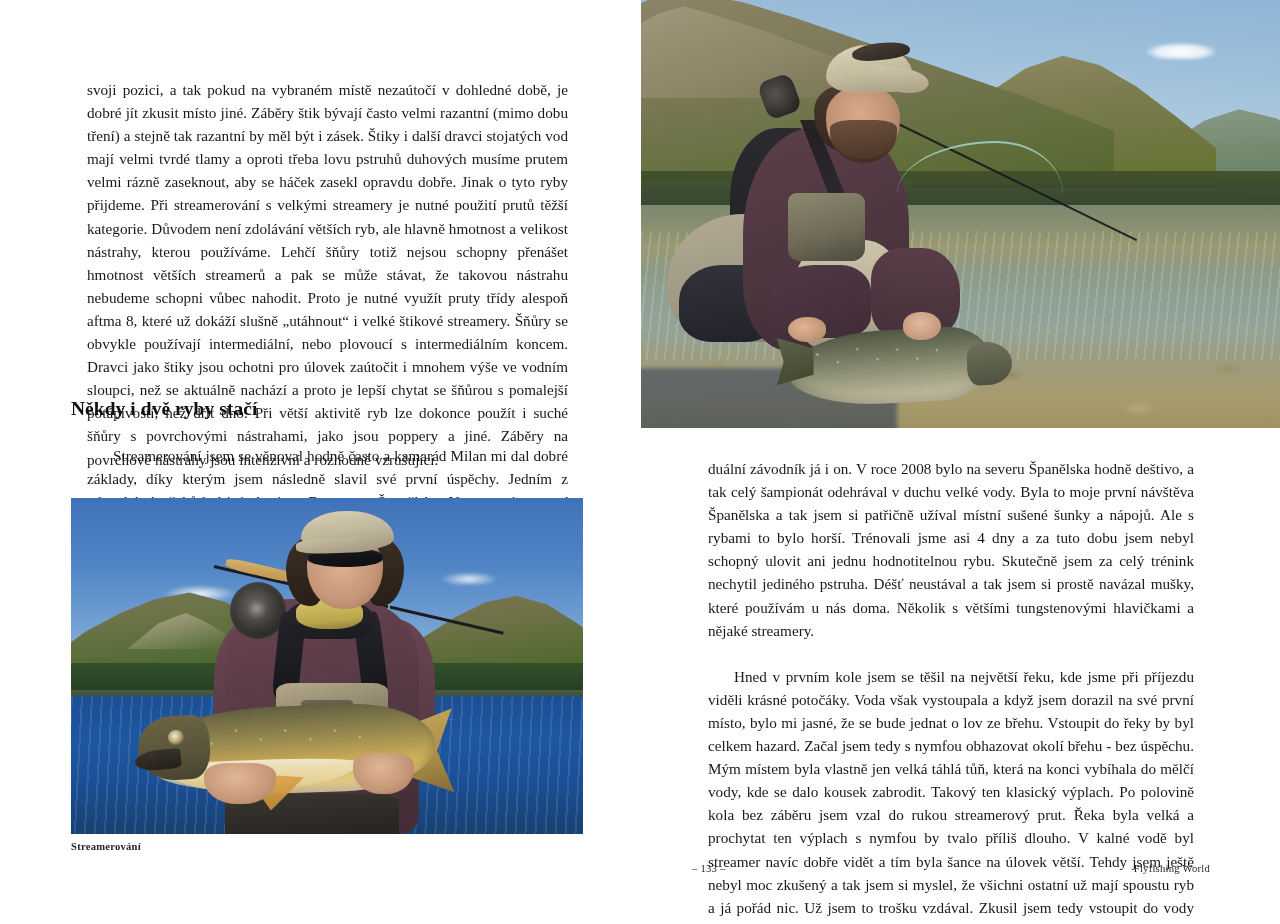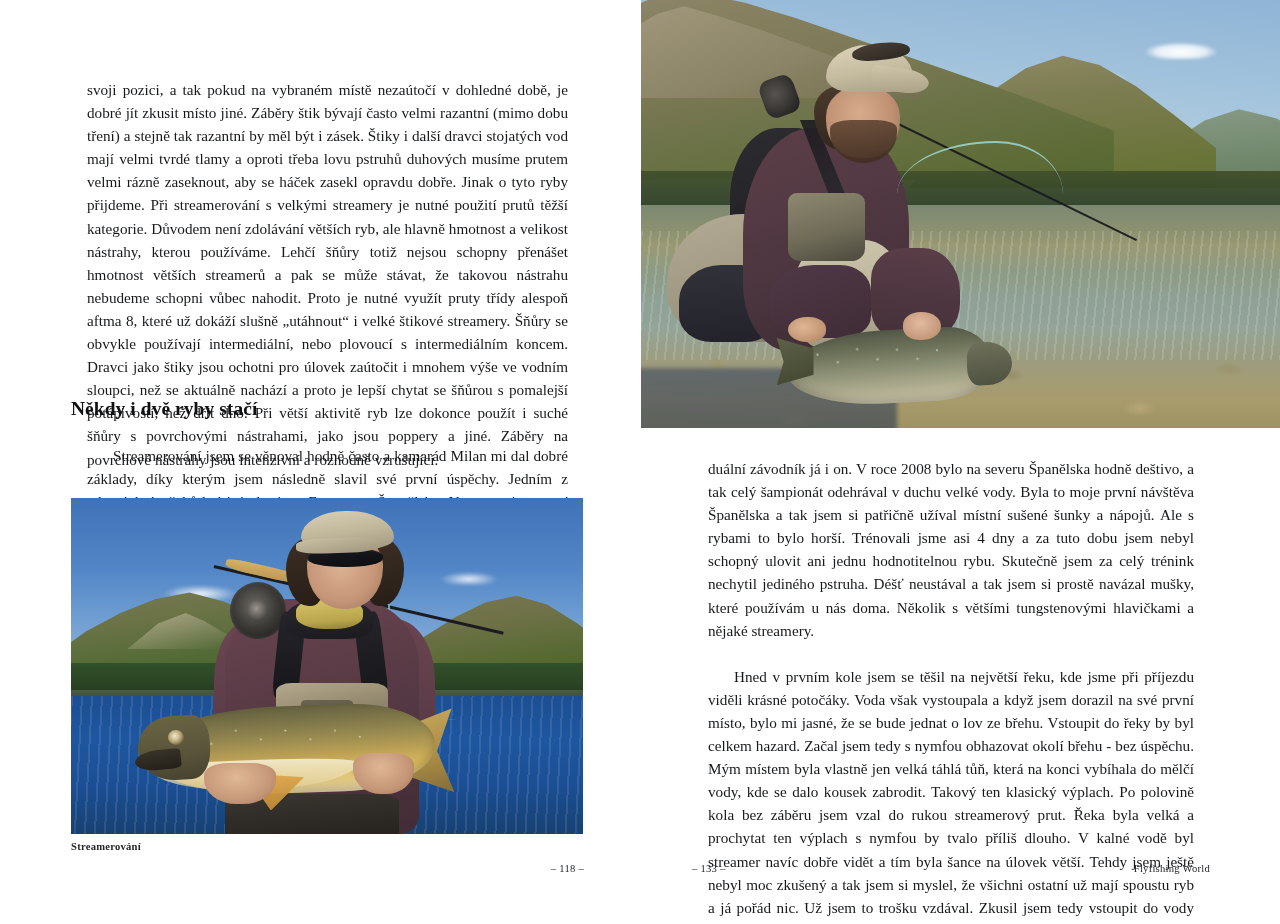--- a/index.html
+++ b/index.html
@@ -634,17 +634,16 @@
     <div class="layer hand-l"></div>
     <div class="layer hand-r"></div>
   </div>
 
   <div class="column" id="right-col-top">
     <p>duální závodník já i on. V roce 2008 bylo na severu Španělska hodně deštivo, a tak celý šampionát odehrával v duchu velké vody. Byla to moje první návštěva Španělska a tak jsem si patřičně užíval místní sušené šunky a nápojů. Ale s rybami to bylo horší. Trénovali jsme asi 4 dny a za tuto dobu jsem nebyl schopný ulovit ani jednu hodnotitelnou rybu. Skutečně jsem za celý trénink nechytil jediného pstruha. Déšť neustával a tak jsem si prostě navázal mušky, které používám u nás doma. Několik s většími tungstenovými hlavičkami a nějaké streamery.</p>
     <p class="indent">Hned v prvním kole jsem se těšil na největší řeku, kde jsme při příjezdu viděli krásné potočáky. Voda však vystoupala a když jsem dorazil na své první místo, bylo mi jasné, že se bude jednat o lov ze břehu. Vstoupit do řeky by byl celkem hazard. Začal jsem tedy s nymfou obhazovat okolí břehu - bez úspěchu. Mým místem byla vlastně jen velká táhlá tůň, která na konci vybíhala do mělčí vody, kde se dalo kousek zabrodit. Takový ten klasický výplach. Po polovině kola bez záběru jsem vzal do rukou streamerový prut. Řeka byla velká a prochytat ten výplach s nymfou by tvalo příliš dlouho. V kalné vodě byl streamer navíc dobře vidět a tím byla šance na úlovek větší. Tehdy jsem ještě nebyl moc zkušený a tak jsem si myslel, že všichni ostatní už mají spoustu ryb a já pořád nic. Už jsem to trošku vzdával. Zkusil jsem tedy vstoupit do vody alespoň ke kraji tak, abych byl schopný valivým hodem hodit alespoň kousek na střed řeky a přehozením ještě trochu korigovat oblouk šňůry a tím i hloubku a rychlost streamera. Bylo jasné,</p>
   </div>
 
   <div class="foot bold" id="foot-left-title">Streamerování</div>
-  <div class="foot" id="foot-left-page">– 118 –</div>
   <div class="foot" id="foot-right-page">– 133 –</div>
   <div class="foot" id="foot-right-title">Flyfishing World</div>
 
 </div>
 
 </body></html>

